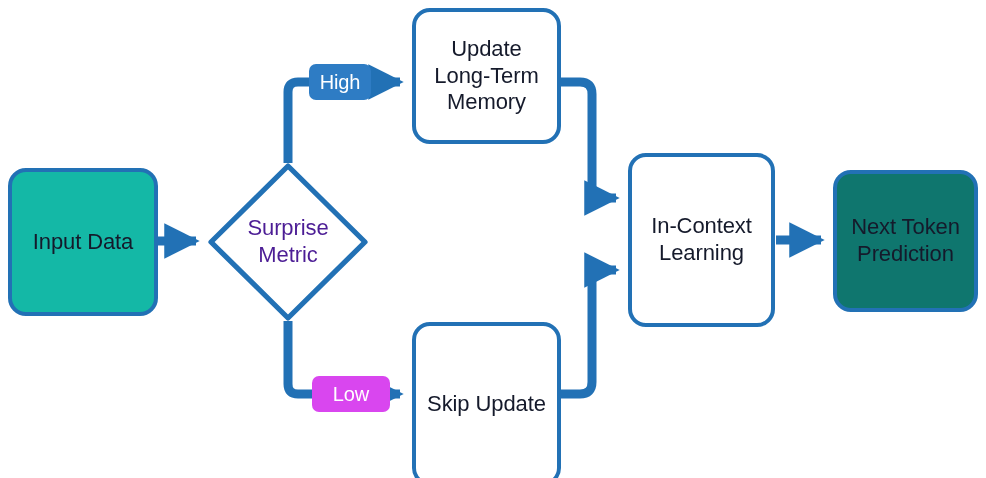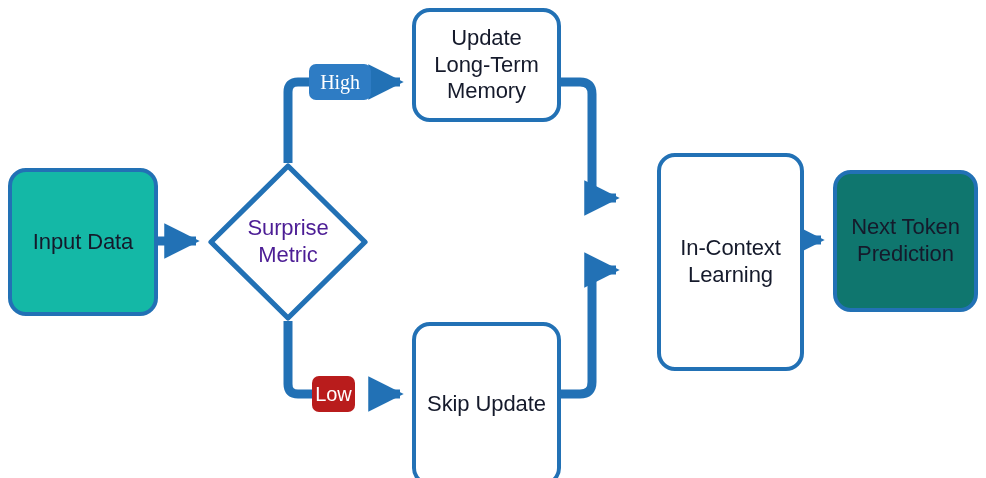--- a/index.html
+++ b/index.html
@@ -114,41 +114,41 @@
   </div>
 
   <div class="diamond" id="n-surprise-metric" style="left: 208px; top: 163px; width: 160px; height: 158px; font-size: 22px;">
     <svg width="100%" height="100%" viewBox="0 0 160 158" preserveAspectRatio="none" xmlns="http://www.w3.org/2000/svg">
       <polygon points="80,3 157,79 80,155 3,79" fill="#ffffff" stroke="#2271b5" stroke-width="5.2" stroke-linejoin="round"></polygon>
     </svg>
     <span class="dtext" style="color: #4c1d95;">Surprise
 Metric</span>
   </div>
 
-  <div class="node" id="n-update-long-term-memory" style="left: 412px; top: 8px; width: 149px; height: 114px; font-size: 22px; border-color: rgb(34, 113, 181); background: rgb(255, 255, 255); color: rgb(21, 26, 43);">
+  <div class="node" id="n-update-long-term-memory" style="left: 412px; top: 8px; width: 149px; height: 136px; font-size: 22px; border-color: rgb(34, 113, 181); background: rgb(255, 255, 255); color: rgb(21, 26, 43);">
     <span class="node-text">Update
 Long-Term
 Memory</span>
   </div>
 
   <div class="node" id="n-skip-update" style="left: 412px; top: 322px; width: 149px; height: 164px; font-size: 22px; border-color: rgb(34, 113, 181); background: rgb(255, 255, 255); color: rgb(21, 26, 43);">
     <span class="node-text">Skip Update</span>
   </div>
 
-  <div class="node" id="n-in-context-learning" style="left: 628px; top: 153px; width: 147px; height: 218px; font-size: 22px; border-color: rgb(34, 113, 181); background: rgb(255, 255, 255); color: rgb(21, 26, 43); margin-left: 29px;">
+  <div class="node" id="n-in-context-learning" style="left: 628px; top: 153px; width: 147px; height: 174px; font-size: 22px; border-color: rgb(34, 113, 181); background: rgb(255, 255, 255); color: rgb(21, 26, 43);">
     <span class="node-text">In-Context
 Learning</span>
   </div>
 
   <div class="node" id="n-next-token-prediction" style="left: 833px; top: 170px; width: 145px; height: 142px; font-size: 22px; border-color: rgb(34, 113, 181); background: #0f766e; color: rgb(21, 26, 43);">
     <span class="node-text">Next Token
 Prediction</span>
   </div>
 
-  <div class="edge-label" id="l-high" style="left: 309px; top: 64px; width: 62px; height: 36px; font-size: 20px; background: rgb(46, 124, 196); color: rgb(255, 255, 255); font-family: Liberation Serif, serif;">
+  <div class="edge-label" id="l-high" style="left: 309px; top: 64px; width: 62px; height: 36px; font-size: 20px; background: rgb(46, 124, 196); color: rgb(255, 255, 255);">
     <span>High</span>
   </div>
 
-  <div class="edge-label" id="l-low" style="left: 312px; top: 376px; width: 43px; height: 36px; font-size: 20px; background: #b91c1c; color: rgb(255, 255, 255);">
+  <div class="edge-label" id="l-low" style="left: 312px; top: 376px; width: 78px; height: 36px; font-size: 20px; background: #d946ef; color: rgb(255, 255, 255);">
     <span>Low</span>
   </div>
 
 </div>
 
 </body></html>

